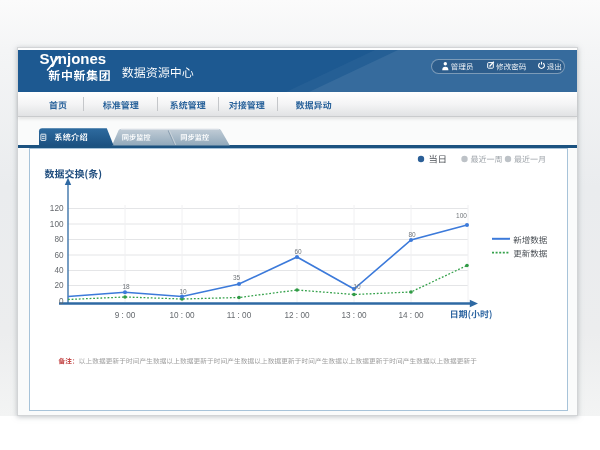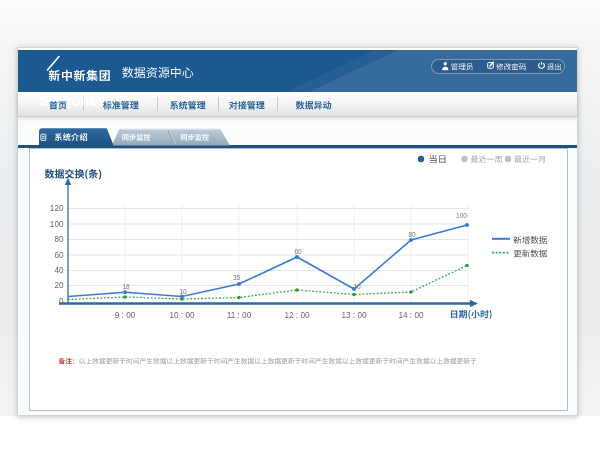--- a/index.html
+++ b/index.html
@@ -7,21 +7,21 @@
 body{background:#ffffff;position:relative;font-family:"Liberation Sans",sans-serif;}
 .pagebg{position:absolute;left:0;top:0;width:600px;height:416px;
  background:linear-gradient(180deg,#fbfbfb 0%,#f4f5f6 12%,#eaecee 45%,#ecedee 80%,#f3f4f4 100%);}
 .card{position:absolute;left:17px;top:47px;width:561px;height:369px;background:#fdfdfd;
  border:1px solid #d2d4d6;box-shadow:0 1px 5px rgba(132,140,148,0.5);}
 .hdr{position:absolute;left:18px;top:50px;width:559px;height:42px;background:#1d5991;}
 .hdr:after{content:'';position:absolute;left:0;top:0;width:559px;height:42px;
  background:rgba(255,255,255,0.08);clip-path:polygon(291px 42px,380px 0px,559px 0px,559px 42px);}
 .hdr:before{content:'';position:absolute;left:0;top:0;width:559px;height:42px;
  background:rgba(255,255,255,0.04);clip-path:polygon(268px 42px,357px 0px,559px 0px,559px 42px);}
-.logo1{position:absolute;left:39.5px;top:50px;color:#fff;font-size:15px;font-weight:bold;letter-spacing:0px;margin-top:42px;}
+.logo1{position:absolute;left:39.5px;top:50px;color:#fff;font-size:15px;font-weight:bold;letter-spacing:0px;}
 .userbar{position:absolute;left:431px;top:58.5px;width:134px;height:15.5px;border:1px solid rgba(255,255,255,0.38);
  border-radius:8px;background:rgba(13,45,80,0.22);}
 .nav{position:absolute;left:18px;top:92px;width:559px;height:25px;
  background:linear-gradient(180deg,#ffffff 0%,#f4f4f5 50%,#e1e2e4 100%);
  border-bottom:1px solid #c9cbcd;box-shadow:0 2px 3px rgba(0,0,0,0.10);}
 .nav i{position:absolute;top:5px;width:1px;height:14px;background:#c5c7ca;}
 .content{position:absolute;left:18px;top:118px;width:559px;height:297px;background:#fafbfb;}
 .blueline{position:absolute;left:18px;top:145.4px;width:559px;height:2.3px;background:#1b5280;}
 .panel{position:absolute;left:29px;top:147.7px;width:539px;height:263px;background:#ffffff;border:1px solid #a7c3d9;}
 svg{position:absolute;left:0;top:0;}

